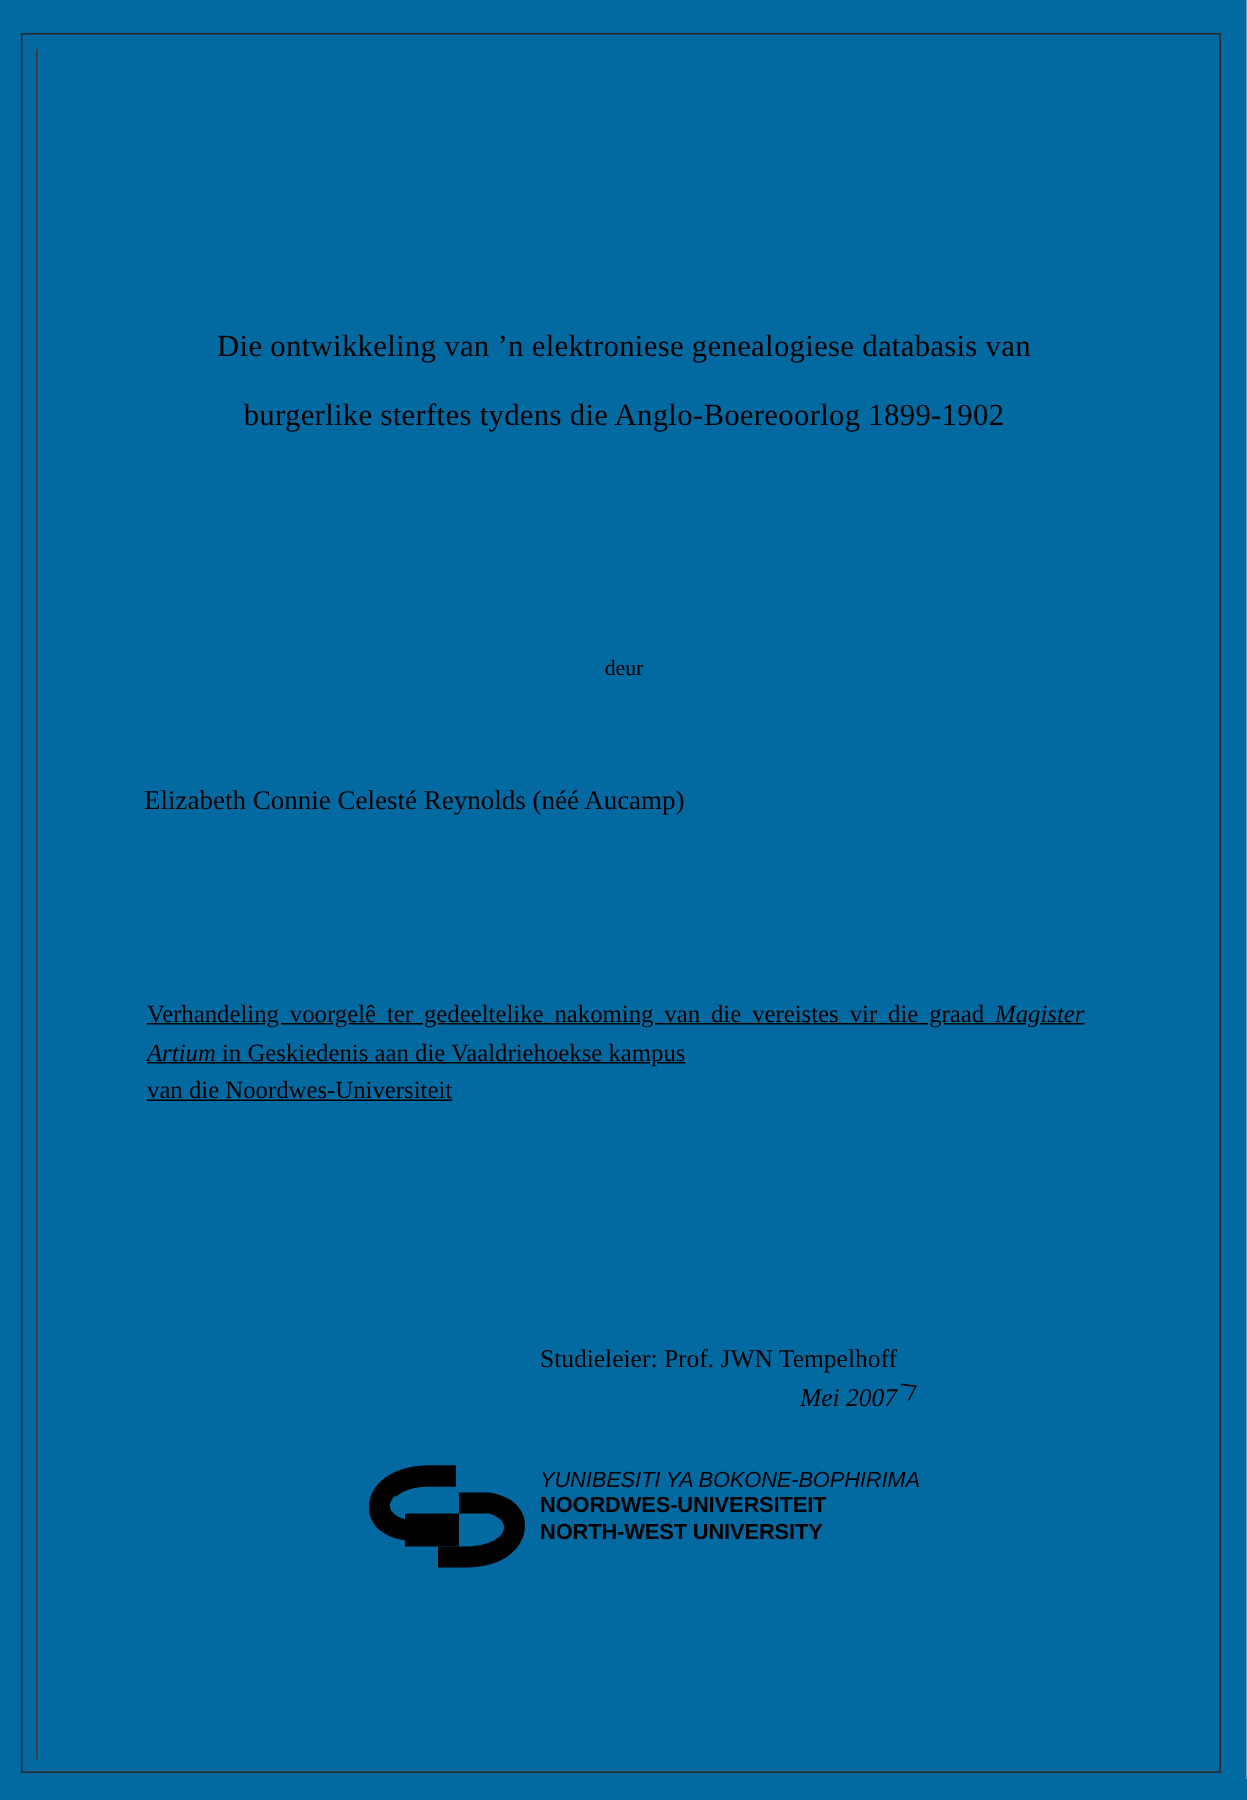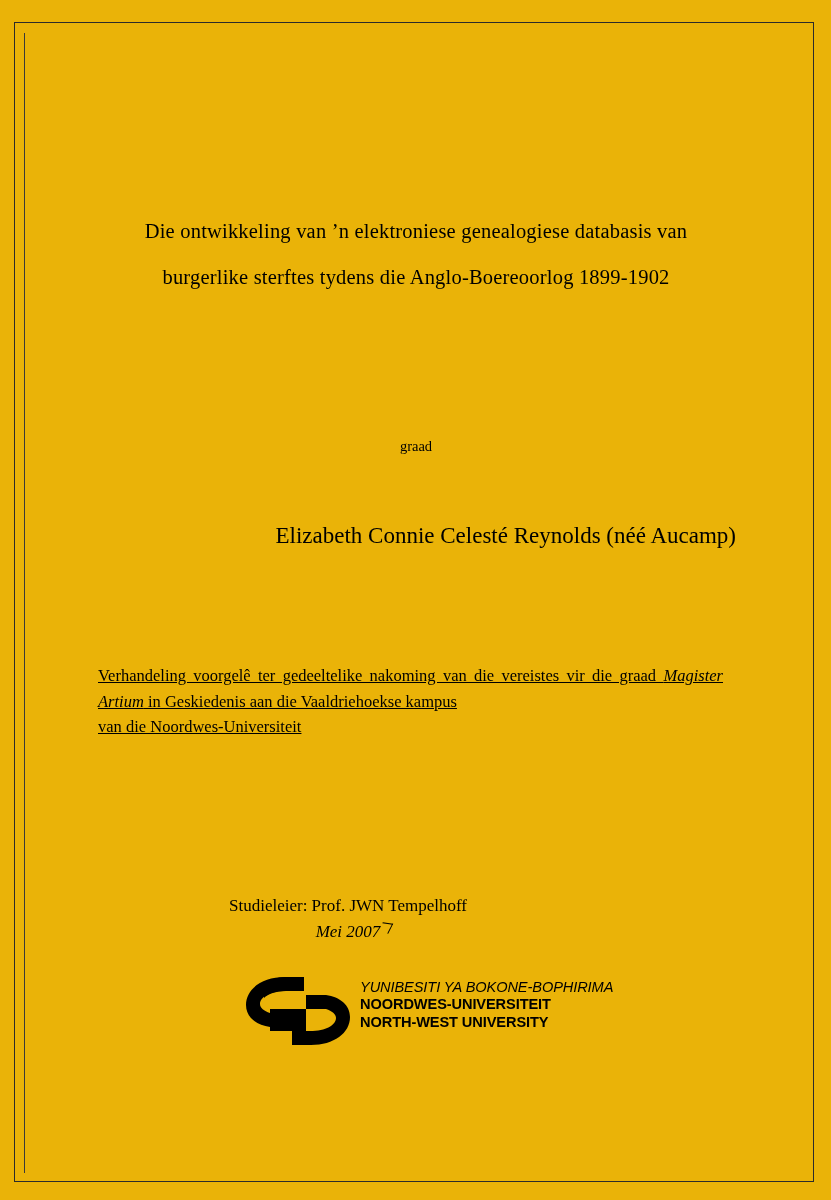--- a/index.html
+++ b/index.html
@@ -11,21 +11,21 @@
     width: 831px;
     height: 1200px;
     font-family: "Liberation Serif", serif;
     color: #000000;
     overflow: hidden;
   }
   .page {
     position: relative;
     width: 831px;
     height: 1200px;
-    background: #eab308;
+    background: #0369a1;
   }
   
   .scan-frame {
     position: absolute;
     left: 14px;
     top: 22px;
     width: 800px;
     height: 1160px;
     border: 1px solid #2b2b2b;
     box-sizing: border-box;
@@ -70,22 +70,22 @@
     width: 640px;
     text-align: center;
     font-size: 14.5px;
   }
 
   .author {
     position: absolute;
     top: 490px;
     left: 0;
     width: 640px;
-    text-align: right;
-    font-size: 23px;
+    text-align: left;
+    font-size: 18px;
   }
 
   .statement {
     position: absolute;
     top: 630px;
     left: 2px;
     width: 625px;
     font-size: 16.5px;
     line-height: 25.5px;
     text-align: justify;
@@ -98,21 +98,21 @@
     font-style: italic;
   }
 
   .supervisor {
     position: absolute;
     top: 860px;
     left: 2px;
     width: 500px;
     font-size: 17px;
     line-height: 26px;
-    text-align: center;
+    text-align: right;
   }
   .date-line {
     position: relative;
     display: inline-block;
     font-style: italic;
   }
   .date-line .stray-mark {
     position: absolute;
     right: -11px;
     top: 4px;
@@ -159,21 +159,21 @@
   <div class="scan-frame"></div>
   <div class="scan-frame-inner"></div>
 
   <div class="content">
 
     <div class="title">
       <span class="line">Die ontwikkeling van ’n elektroniese genealogiese databasis van</span>
       <span class="line">burgerlike sterftes tydens die Anglo-Boereoorlog 1899-1902</span>
     </div>
 
-    <div class="deur">graad</div>
+    <div class="deur">deur</div>
 
     <div class="author">Elizabeth Connie Celesté Reynolds (néé Aucamp)</div>
 
     <div class="statement">
       <span>Verhandeling voorgelê ter gedeeltelike nakoming van die vereistes vir die graad </span><em>Magister Artium</em><span> in Geskiedenis aan die Vaaldriehoekse kampus</span>
       <div class="last-line">van die Noordwes-Universiteit</div>
     </div>
 
     <div class="supervisor">
       <div>Studieleier: Prof. JWN Tempelhoff</div>

